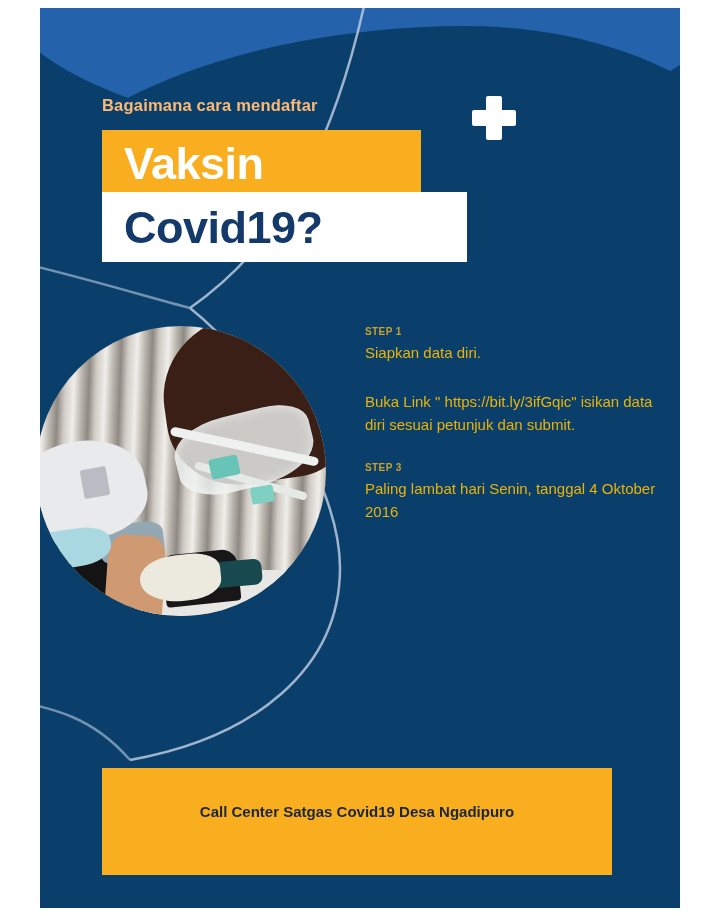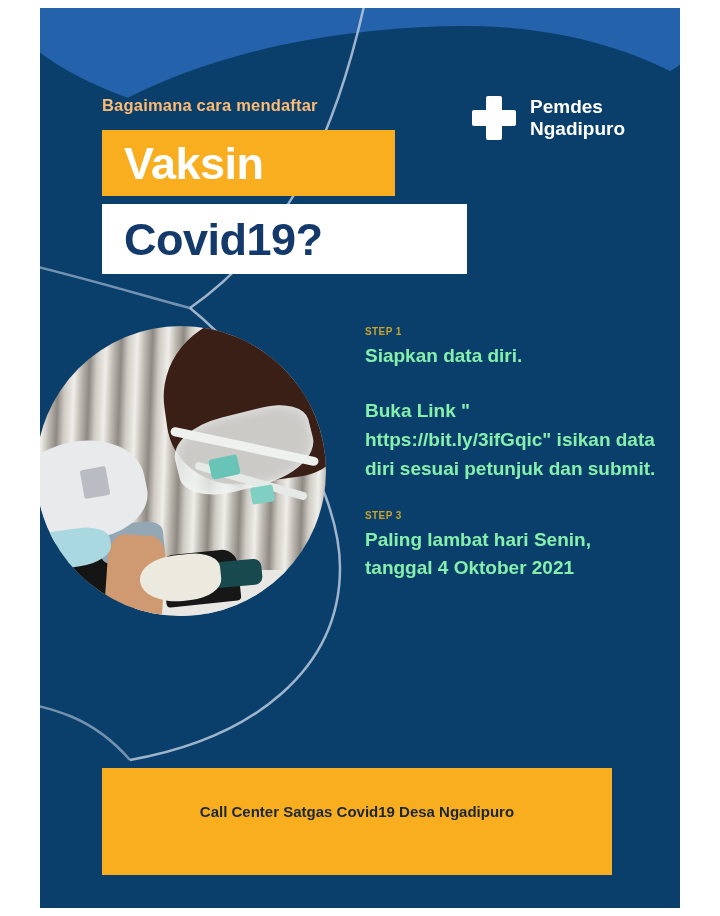--- a/index.html
+++ b/index.html
@@ -33,30 +33,30 @@
   .arc-svg { position:absolute; left:0; top:0; width:640px; height:900px; pointer-events:none; }
 
   
   .kicker {
     position:absolute; left:62px; top:88px;
     font-size:16.5px; font-weight:bold; color:#fdba74;
     letter-spacing:.2px;
   }
   .title-amber {
     position:absolute; left:62px; top:122px;
-    width:293px; height:66px;
+    width:319px; height:66px;
     background:#f9ae1f;
     display:flex; align-items:center;
   }
   .title-amber span {
     margin-left:22px; font-size:45px; font-weight:bold;
     color:#ffffff; letter-spacing:-.5px; line-height:1;
   }
   .title-white {
-    position:absolute; left:62px; top:196px;
+    position:absolute; left:62px; top:184px;
     width:365px; height:70px;
     background:#ffffff;
     display:flex; align-items:center;
   }
   .title-white span {
     margin-left:22px; font-size:45px; font-weight:bold;
     color:#143a6b; letter-spacing:-.5px; line-height:1;
   }
 
   
@@ -159,21 +159,21 @@
   }
 
   
   .steps { position:absolute; left:325px; top:318px; width:295px; }
   .step { margin-bottom:26px; }
   .step-label {
     font-size:10px; font-weight:bold; color:#c8a22c;
     letter-spacing:.4px; margin-bottom:5px;
   }
   .step-body {
-    font-size:19px; font-weight:bold; color:#86efac;
+    font-size:15px; font-weight:normal; color:#eab308;
     line-height:1.52;
   }
 
   
   .banner {
     position:absolute; left:62px; top:760px;
     width:510px; height:107px;
     background:#f9ae1f;
     display:flex; align-items:flex-start; justify-content:center;
     padding-top:32px;
@@ -205,24 +205,20 @@
   </div>
 
   <div class="title-white">
     <span>Covid19?</span>
   </div>
 
   <div class="logo">
     <span class="cross-icon">
       <i class="h"></i>
         <i class="v"></i>
-    </span>
-    <span class="logo-text">
-      <span>Pemdes</span><br>
-      <span>Ngadipuro</span>
     </span>
   </div>
 
   <div class="photo-wrap">
     <div class="photo">
       <div class="bg-curtain"></div>
       <div class="floor"></div>
       <div class="nurse-body"></div>
       <div class="nurse-shield"></div>
       <div class="shield-strap"></div>
@@ -244,21 +240,21 @@
   <div class="steps">
     <div class="step">
       <div class="step-label">STEP 1</div>
       <div class="step-body">Siapkan data diri.</div>
     </div>
     <div class="step">
       <div class="step-body">Buka Link " https://bit.ly/3ifGqic" isikan data diri sesuai petunjuk dan submit.</div>
     </div>
     <div class="step">
       <div class="step-label">STEP 3</div>
-      <div class="step-body">Paling lambat hari Senin, tanggal 4 Oktober 2021</div>
+      <div class="step-body">Paling lambat hari Senin, tanggal 4 Oktober 2016</div>
     </div>
   </div>
 
   <div class="banner">
     <div class="banner-text">
       <span>Call Center Satgas Covid19 Desa Ngadipuro</span><br>
     </div>
   </div>
 
 </div>

